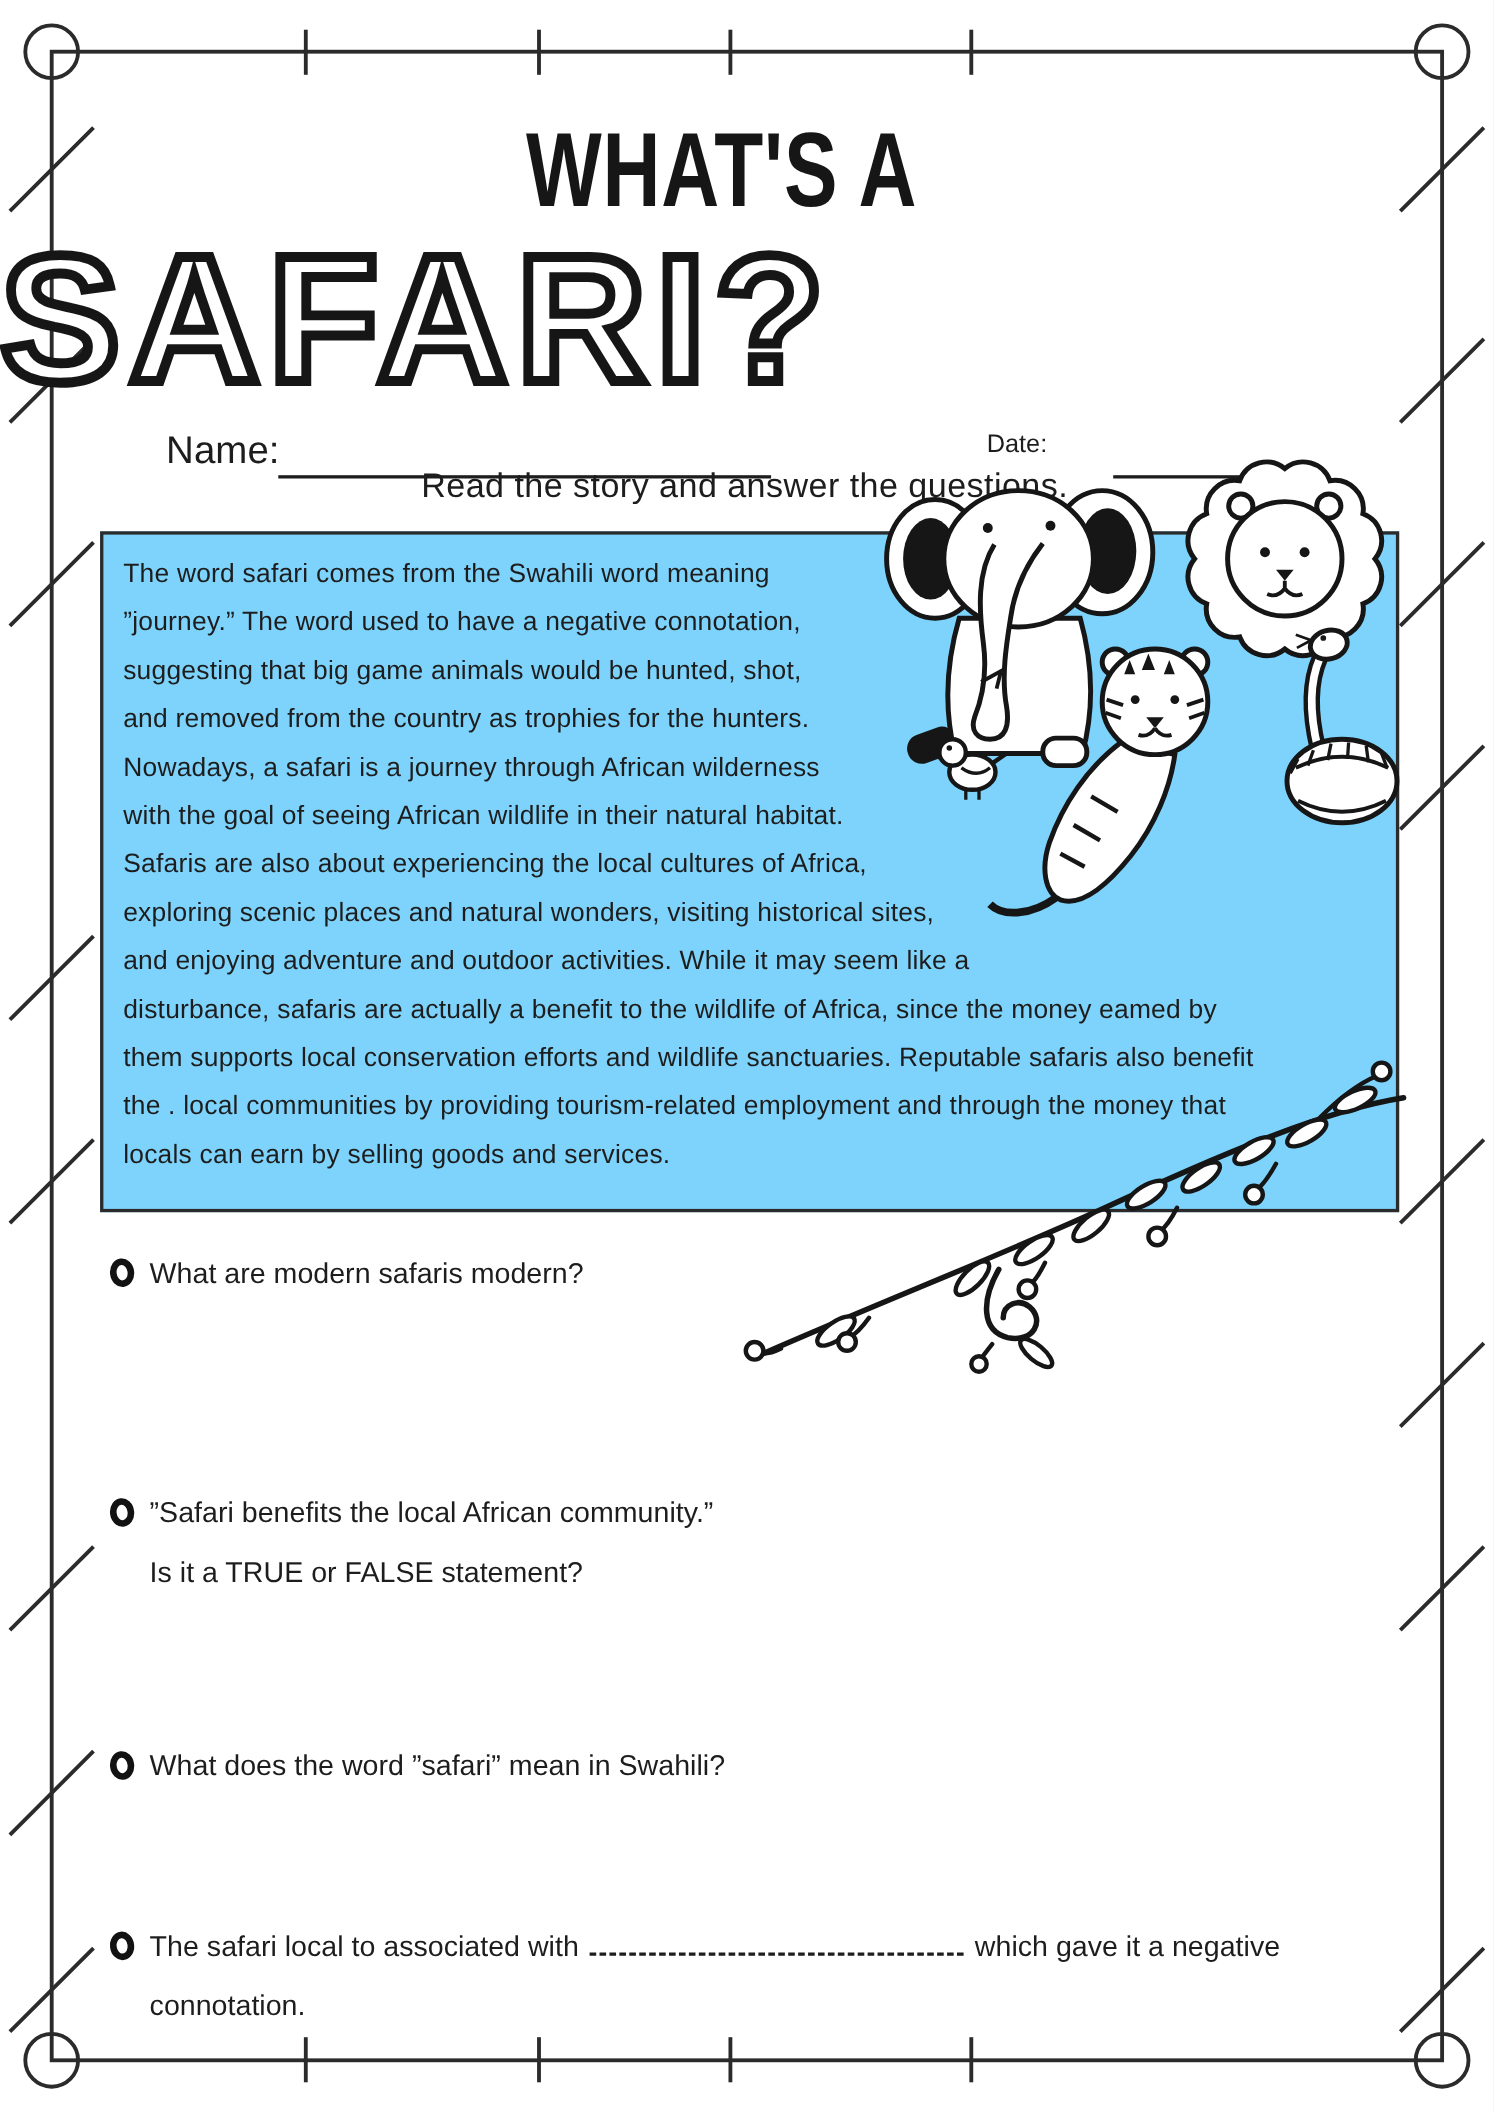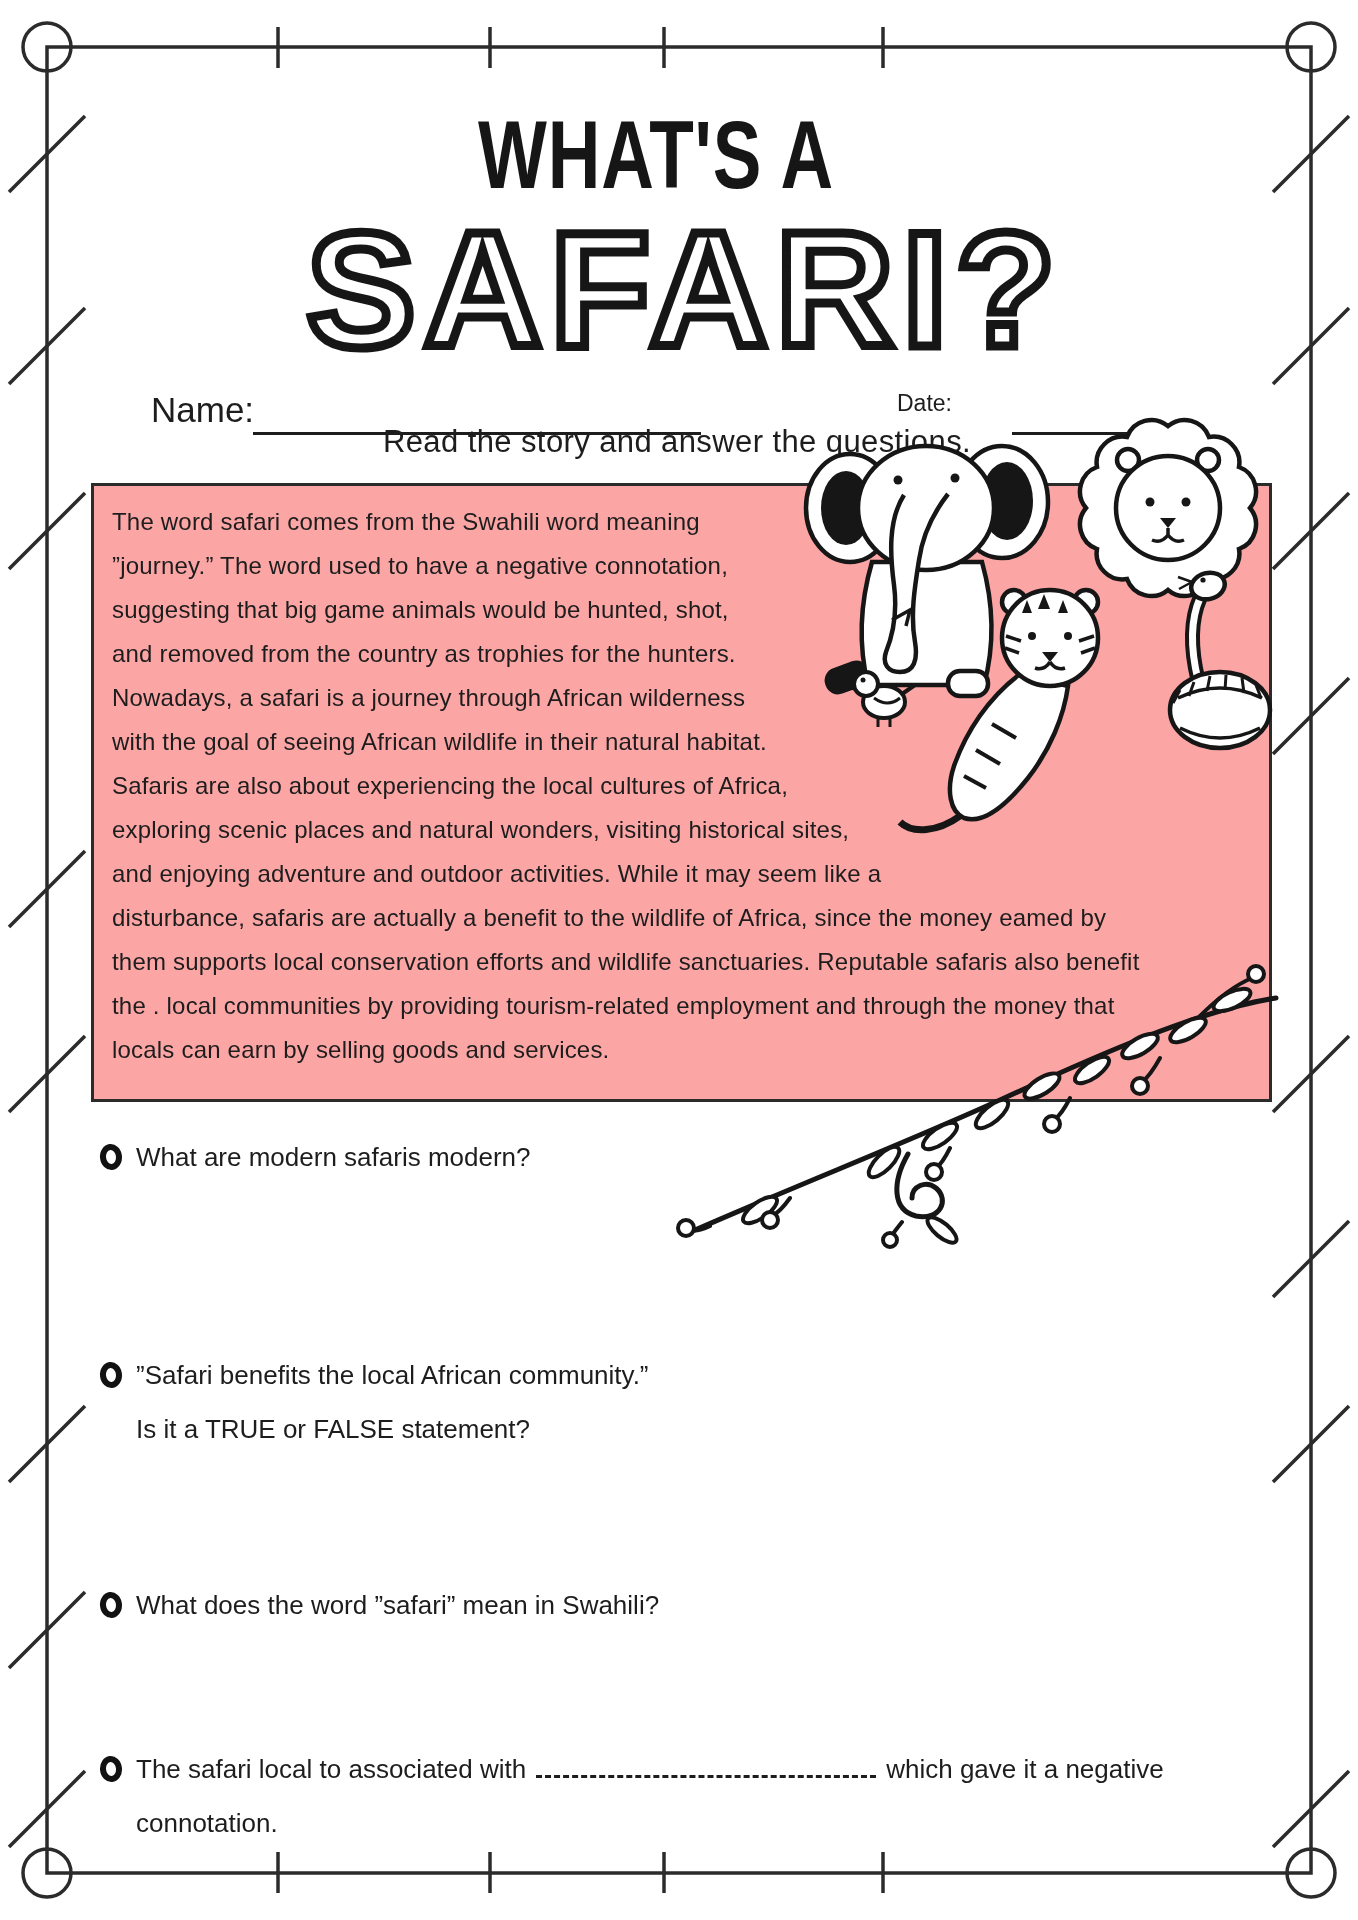--- a/index.html
+++ b/index.html
@@ -11,36 +11,36 @@
   svg{display:block}
   .deco-border{position:absolute;left:0;top:0}
 
   
   .title1{
     position:absolute;top:100px;left:0;width:1312px;text-align:center;
     font-weight:900;font-size:96px;letter-spacing:1px;color:#161616;
     transform:scaleX(.76);
   }
   .title2{
-    position:absolute;top:204px;left:15px;width:1340px;text-align:center;
+    position:absolute;top:204px;left:0;width:1340px;text-align:left;
     font-weight:900;font-size:164px;line-height:1.05;letter-spacing:8px;
     color:#ffffff;-webkit-text-stroke:9px #161616;
   }
 
   
   .name-label{position:absolute;left:151px;top:390px;font-size:35px;}
   .name-line{position:absolute;left:253px;top:398px;width:448px;height:34px;border-bottom:3px solid #1d1d1d;}
   .date-label{position:absolute;left:897px;top:390px;font-size:23px;}
   .date-line{position:absolute;left:1012px;top:398px;width:180px;height:34px;border-bottom:3px solid #1d1d1d;}
   .instruction{position:absolute;top:424px;left:0;width:1354px;text-align:center;font-size:31px;letter-spacing:.4px;}
 
   
   .story-box{
     position:absolute;left:91px;top:483px;width:1181px;height:619px;
-    border:3px solid #2b2b2b;box-sizing:border-box;background:#fca5a5;
+    border:3px solid #2b2b2b;box-sizing:border-box;background:#7dd3fc;
   }
   .story-line{
     position:absolute;left:18px;white-space:nowrap;
     font-size:24px;height:44px;line-height:44px;letter-spacing:.2px;
   }
 
   .animals{position:absolute;left:788px;top:380px;}
   .vine{position:absolute;left:640px;top:958px;}
 
   

